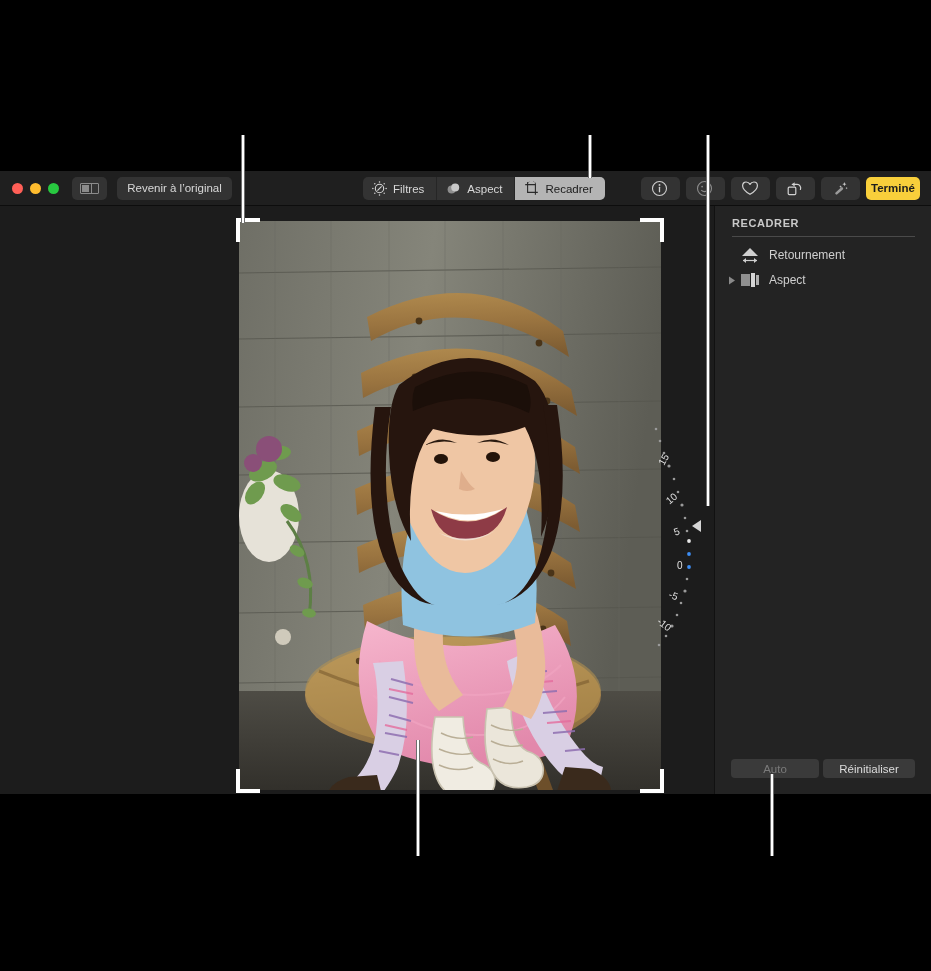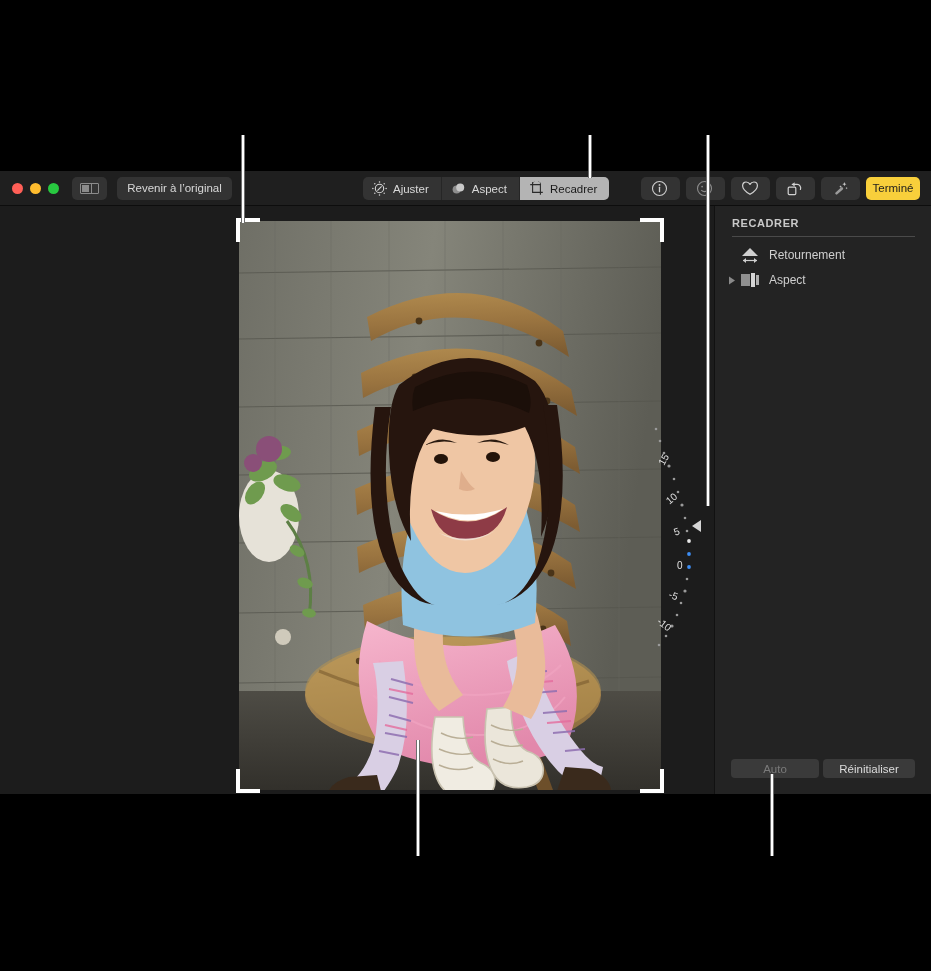--- a/index.html
+++ b/index.html
@@ -68,21 +68,21 @@
   }
   .icon-btn svg { position: absolute; left: 10px; top: 3px; }
   #btn-info   { left: 641px; }
   #btn-markup { left: 686px; }
   #btn-fav    { left: 731px; }
   #btn-rotate { left: 776px; }
   #btn-magic  { left: 821px; }
   #btn-done {
     position: absolute; left: 866px; top: 6px; width: 54px; height: 23px;
     background: #f8cf3b; border-radius: 5px;
-    color: #1d1d1d; font-size: 11.5px; font-weight: normal;
+    color: #1d1d1d; font-size: 11.5px; font-weight: bold;
     line-height: 23px; text-align: center;
   }
 
   
   #canvas {
     position: absolute; left: 0; top: 35px; width: 714px; height: 588px;
     background: #1c1c1c;
   }
   #photo-wrap {
     position: absolute; left: 239px; top: 15px; width: 422px; height: 569px;
@@ -193,21 +193,21 @@
                   <circle cx="7.5" cy="14.1" r="0.75"></circle>
                 <circle cx="0.9" cy="7.5" r="0.75"></circle>
                   <circle cx="14.1" cy="7.5" r="0.75"></circle>
                 <circle cx="2.8" cy="2.8" r="0.7"></circle>
                   <circle cx="12.2" cy="2.8" r="0.7"></circle>
                 <circle cx="2.8" cy="12.2" r="0.7"></circle>
                   <circle cx="12.2" cy="12.2" r="0.7"></circle>
               </g>
             </svg>
           </span>
-          <span>Ajuster</span>
+          <span>Filtres</span>
         </div>
 
         <div class="seg">
           <span class="sic">
             <svg width="15" height="15" viewBox="0 0 15 15">
               <circle cx="5.6" cy="8.4" r="4" fill="#8e8e8e"></circle>
               <circle cx="9.2" cy="6.6" r="4" fill="#c9c9c9"></circle>
             </svg>
           </span>
           <span>Aspect</span>

